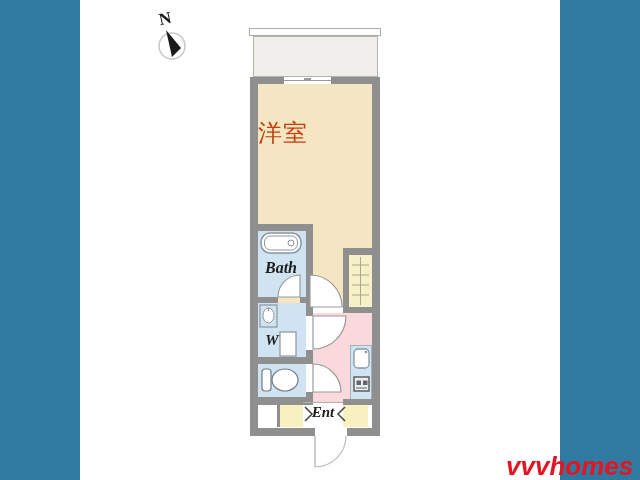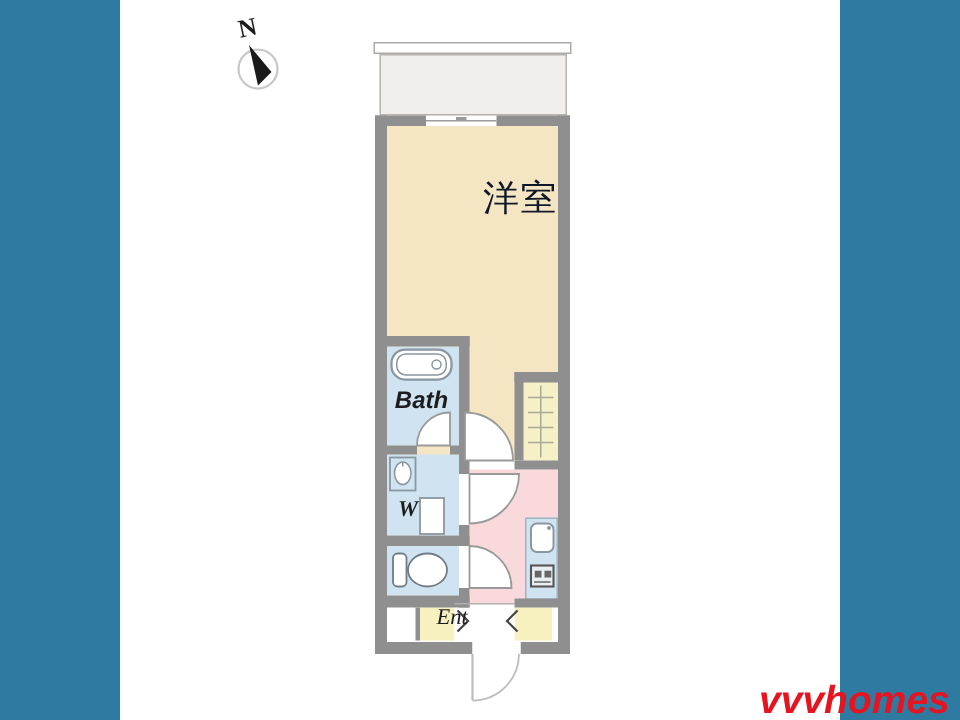--- a/index.html
+++ b/index.html
@@ -5,28 +5,28 @@
   html,body{margin:0;padding:0;}
   #canvas{position:relative;width:640px;height:480px;background:#ffffff;overflow:hidden;
           font-family:"Liberation Sans",sans-serif;}
   .abs{position:absolute;}
   .band{top:0;width:80px;height:480px;background:#2f7aa0;z-index:1;}
   .block{z-index:1;}
   .wall{background:#8f8f8f;z-index:2;}
   .thinline{background:#b0b0b0;z-index:2;}
   #plan-svg{left:0;top:0;width:640px;height:480px;z-index:3;pointer-events:none;}
   .label{z-index:5;color:#1d1d1d;}
-  #main-room-label{left:258px;top:116px;width:114px;text-align:right;
-      font-size:24px;line-height:1.38;color:#0f172a;letter-spacing:1px;}
+  #main-room-label{left:258px;top:116px;width:114px;text-align:left;
+      font-size:24px;line-height:1.38;color:#c2410c;letter-spacing:1px;}
   #bath-label{left:258px;top:259px;width:46px;text-align:center;
-      font-family:Liberation Sans, sans-serif;font-style:italic;font-weight:600;font-size:16px;}
+      font-family:Liberation Serif, serif;font-style:italic;font-weight:600;font-size:16px;}
   #washer-label{left:261px;top:332px;width:22px;text-align:center;
       font-family:"Liberation Serif",serif;font-style:italic;font-weight:700;font-size:15px;}
-  #ent-label{left:291px;top:404px;width:40px;
-      font-family:"Liberation Serif",serif;font-style:italic;font-weight:400;font-size:15px;}
+  #ent-label{left:303px;top:404px;width:40px;text-align:center;
+      font-family:"Liberation Serif",serif;font-style:italic;font-weight:700;font-size:15px;}
   #compass-label{left:159px;top:9px;font-family:"Liberation Serif",serif;font-weight:700;
       font-size:17px;transform:rotate(-12deg);}
   #watermark{z-index:4;pointer-events:none;}
   #watermark-letter{left:281px;top:199px;font-family:"Liberation Serif",serif;font-weight:700;
       font-size:66px;color:rgba(198,85,96,0.42);line-height:1;}
   #watermark-word{left:266px;top:243px;font-family:"Liberation Serif",serif;
       font-size:25px;letter-spacing:8px;color:rgba(198,85,96,0.17);}
   #brand{left:506px;top:451px;width:130px;z-index:6;font-style:italic;font-weight:700;
       font-size:26px;letter-spacing:0px;}
 </style>

